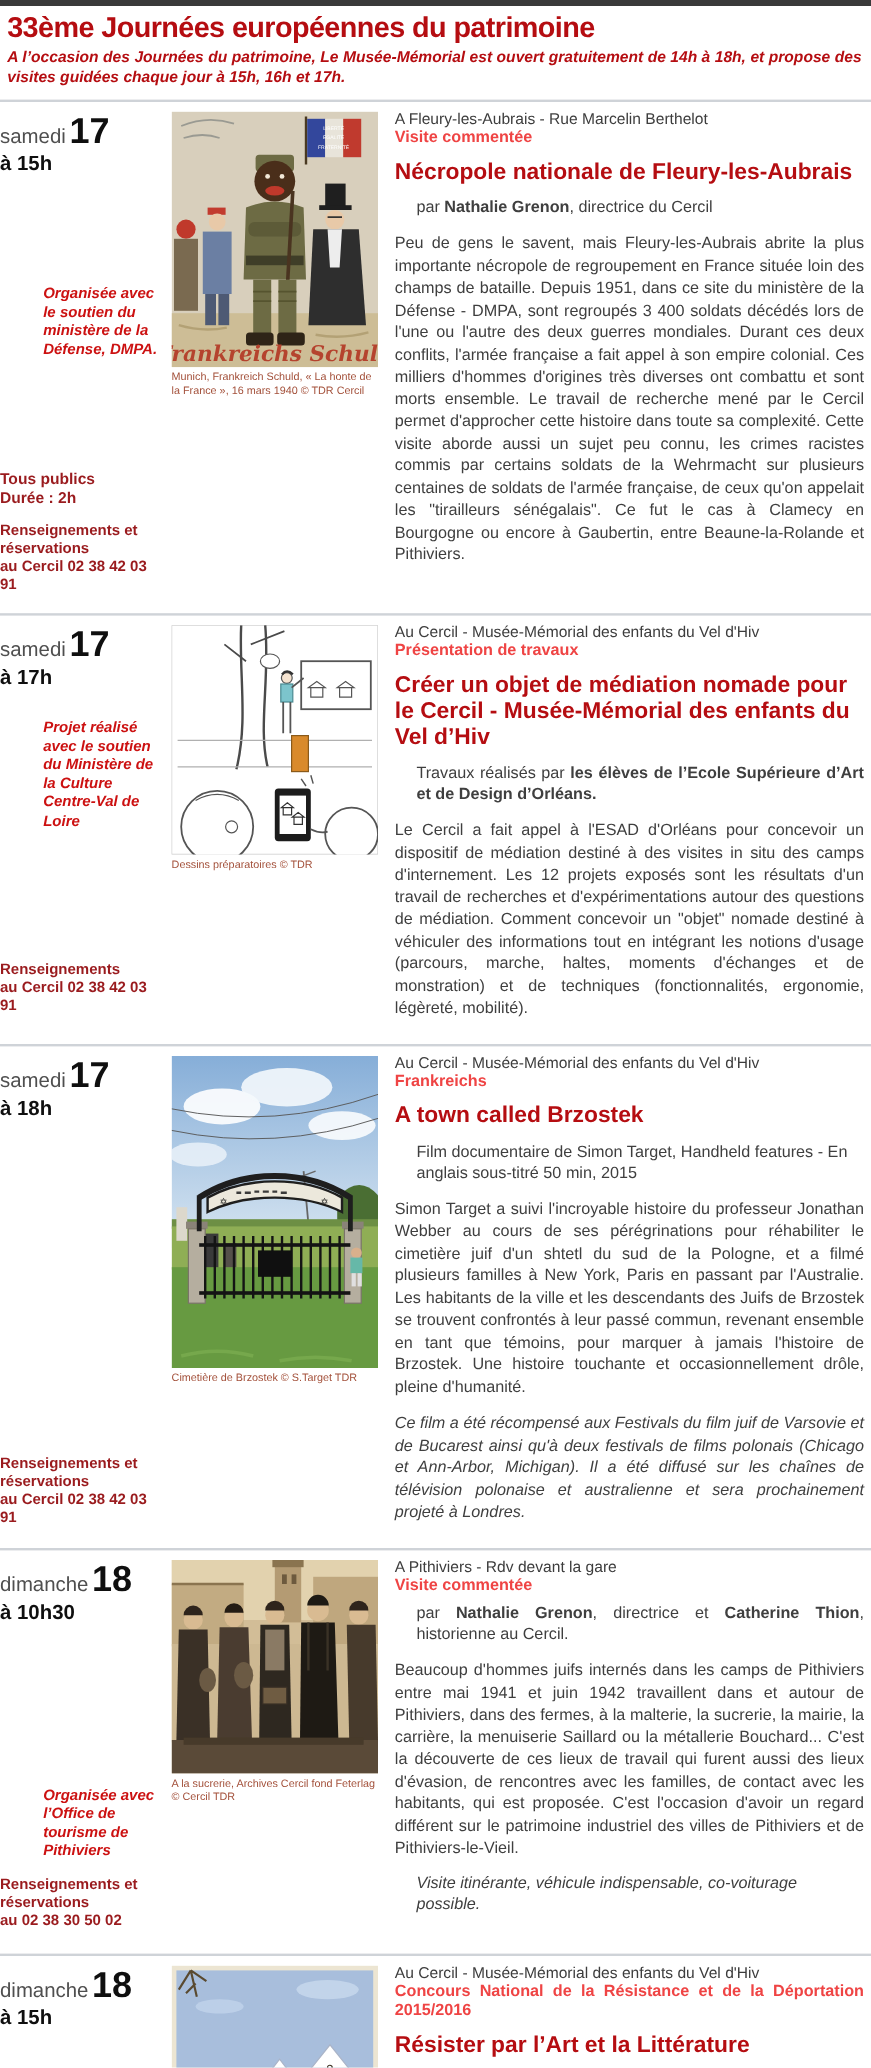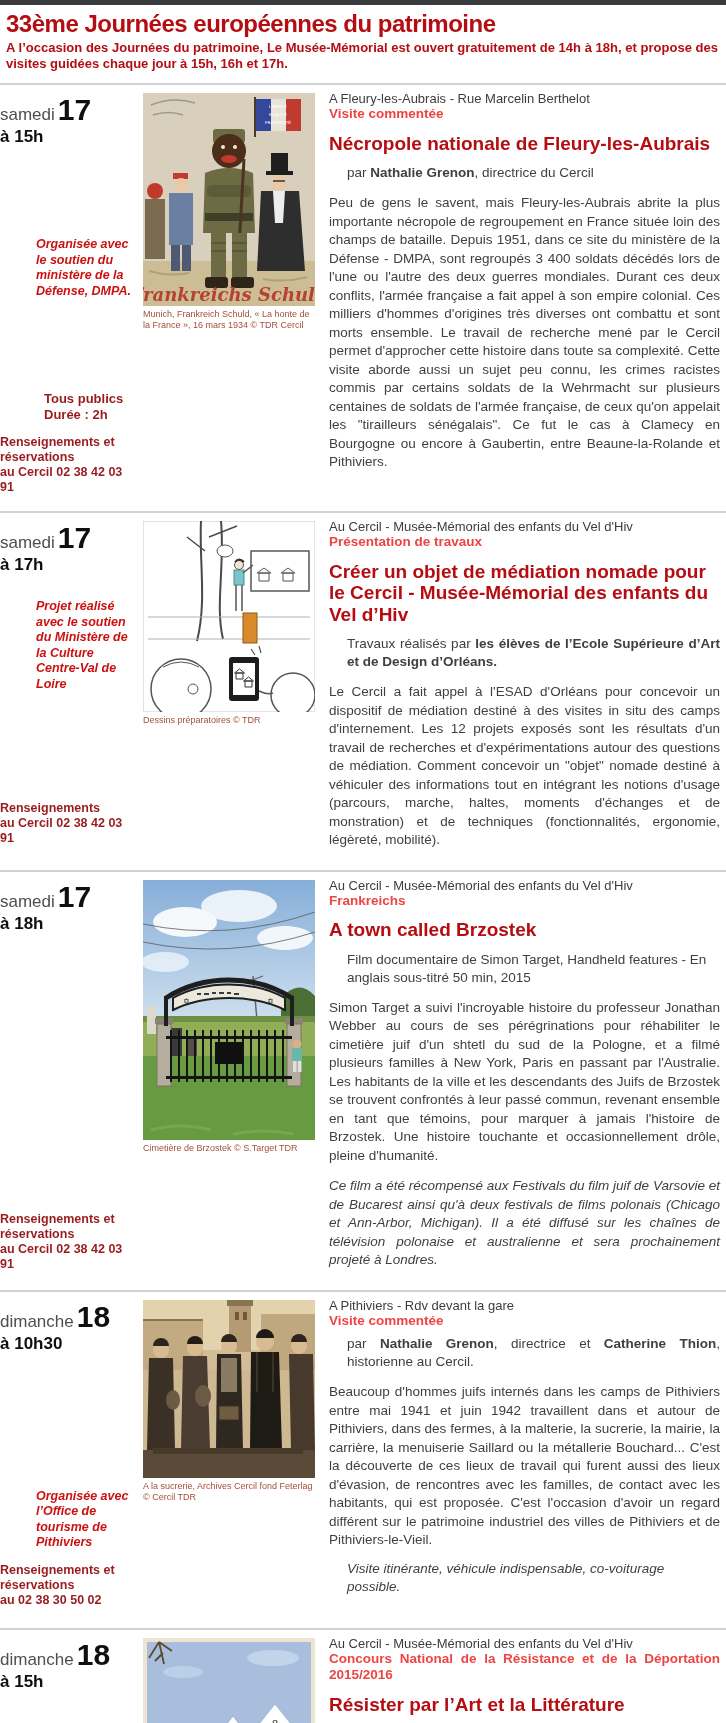--- a/index.html
+++ b/index.html
@@ -7,21 +7,21 @@
     --body-text:#3f3f3f; --divider:#cfd3d8; --caption:#a3503a; --topbar:#3a3a3a;
   }
   html,body{margin:0;padding:0;}
   body{
     width:726px;height:1723px;overflow:hidden;background:#fff;
     font-family:"Liberation Sans",sans-serif;color:var(--body-text);
   }
   .topbar{height:5px;background:var(--topbar);}
   .header{padding:4px 8px 4px 6px;}
   .page-title{color:var(--accent);font-size:24px;font-weight:bold;margin:2px 0 3px;letter-spacing:-0.5px;line-height:26px;}
-  .page-intro{color:var(--accent);font-weight:bold;font-size:13px;line-height:15.5px;text-align:justify;margin:0 0 8px;}
+  .page-intro{color:var(--accent);font-weight:bold;font-size:13px;line-height:15.5px;text-align:justify;margin:0 0 8px;font-style:italic;}
 
   .section{display:flex;border-top:2px solid var(--divider);padding:4px 0 10px;box-sizing:border-box;}
   .col-left{flex:0 0 143px;width:143px;display:flex;flex-direction:column;text-align:left;
             padding:6px 8px 6px 0;box-sizing:border-box;}
   .col-img{flex:0 0 176px;width:176px;padding-top:4px;box-sizing:border-box;}
   .col-text{flex:1;padding:2px 6px 0 10px;box-sizing:border-box;}
 
   .date{line-height:1;}
   .day{font-size:17px;color:#4f4f4f;}
   .num{font-size:30px;font-weight:bold;color:#0f0f0f;margin-left:3px;}
@@ -40,21 +40,21 @@
   .byline.just{text-align:justify;}
   .body-p{font-size:13.5px;line-height:18.5px;text-align:justify;margin:12px 0 10px;color:var(--body-text);}
   .note{font-style:italic;}
   .caption{font-size:9px;color:var(--caption);line-height:11px;margin-top:3px;padding-right:6px;}
 
   .img-frame{width:172px;display:block;}
   svg{display:block;}
 
   
   .s1 .org{margin-top:92px;}
-  .s1 .aud-block{margin-top:92px;margin-left:44px;}
+  .s1 .aud-block{margin-top:92px;}
   .s1 .contact{margin-top:12px;}
   .s2 .org{margin-top:26px;}
   .s2 .contact{margin-top:auto;margin-bottom:8px;}
   .s3 .contact{margin-top:auto;margin-bottom:2px;}
   .s4 .org{margin-top:auto;}
   .s4 .contact{margin-top:12px;margin-bottom:4px;}
   .s1{min-height:386px;} .s2{min-height:320px;} .s3{min-height:378px;} .s4{min-height:338px;}
   .s5{border-bottom:none;}
 </style>
 </head>
@@ -124,21 +124,21 @@
       <rect x="64" y="92" width="44" height="12" rx="5" fill="#5d5b38"></rect>
       <rect x="62" y="120" width="48" height="8" fill="#3f3e28"></rect>
       <line x1="101" y1="66" x2="95" y2="172" stroke="#4a3420" stroke-width="3"></line>
       <rect x="68" y="140" width="15" height="46" fill="#6d6b44"></rect>
       <rect x="89" y="140" width="15" height="46" fill="#6d6b44"></rect>
       <path d="M68,150 h15 M68,158 h15 M89,150 h15 M89,158 h15" stroke="#56542f" stroke-width="1.5"></path>
       <rect x="62" y="184" width="23" height="11" rx="3" fill="#2e2417"></rect>
       <rect x="88" y="184" width="23" height="11" rx="3" fill="#2e2417"></rect>
       <text x="86" y="208" font-family="'DejaVu Serif',serif" font-style="italic" font-weight="bold" font-size="18" fill="#b5432e" text-anchor="middle">Frankreichs Schuld</text>
     </svg>
-    <div class="caption">Munich, Frankreich Schuld, « La honte de la France », 16 mars 1934 © TDR Cercil</div>
+    <div class="caption">Munich, Frankreich Schuld, « La honte de la France », 16 mars 1940 © TDR Cercil</div>
   </div>
   <div class="col-text">
     <div class="loc">A Fleury-les-Aubrais - Rue Marcelin Berthelot</div>
     <div class="etype">Visite commentée</div>
     <div class="etitle">Nécropole nationale de Fleury-les-Aubrais</div>
     <div class="byline"><span>par </span><b>Nathalie Grenon</b><span>, directrice du Cercil</span></div>
     <div class="body-p">Peu de gens le savent, mais Fleury-les-Aubrais abrite la plus importante nécropole de regroupement en France située loin des champs de bataille. Depuis 1951, dans ce site du ministère de la Défense - DMPA, sont regroupés 3 400 soldats décédés lors de l'une ou l'autre des deux guerres mondiales. Durant ces deux conflits, l'armée française a fait appel à son empire colonial. Ces milliers d'hommes d'origines très diverses ont combattu et sont morts ensemble. Le travail de recherche mené par le Cercil permet d'approcher cette histoire dans toute sa complexité. Cette visite aborde aussi un sujet peu connu, les crimes racistes commis par certains soldats de la Wehrmacht sur plusieurs centaines de soldats de l'armée française, de ceux qu'on appelait les "tirailleurs sénégalais". Ce fut le cas à Clamecy en Bourgogne ou encore à Gaubertin, entre Beaune-la-Rolande et Pithiviers.</div>
   </div>
 </div>
 

